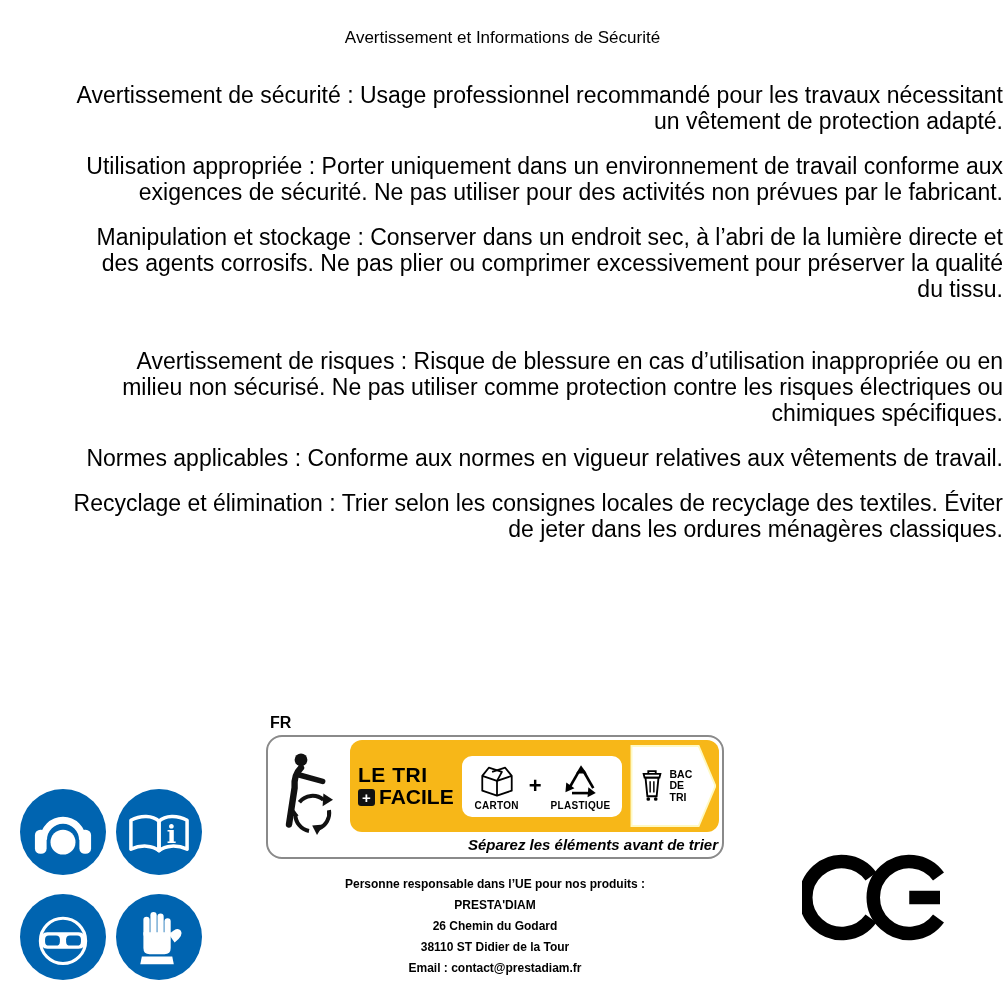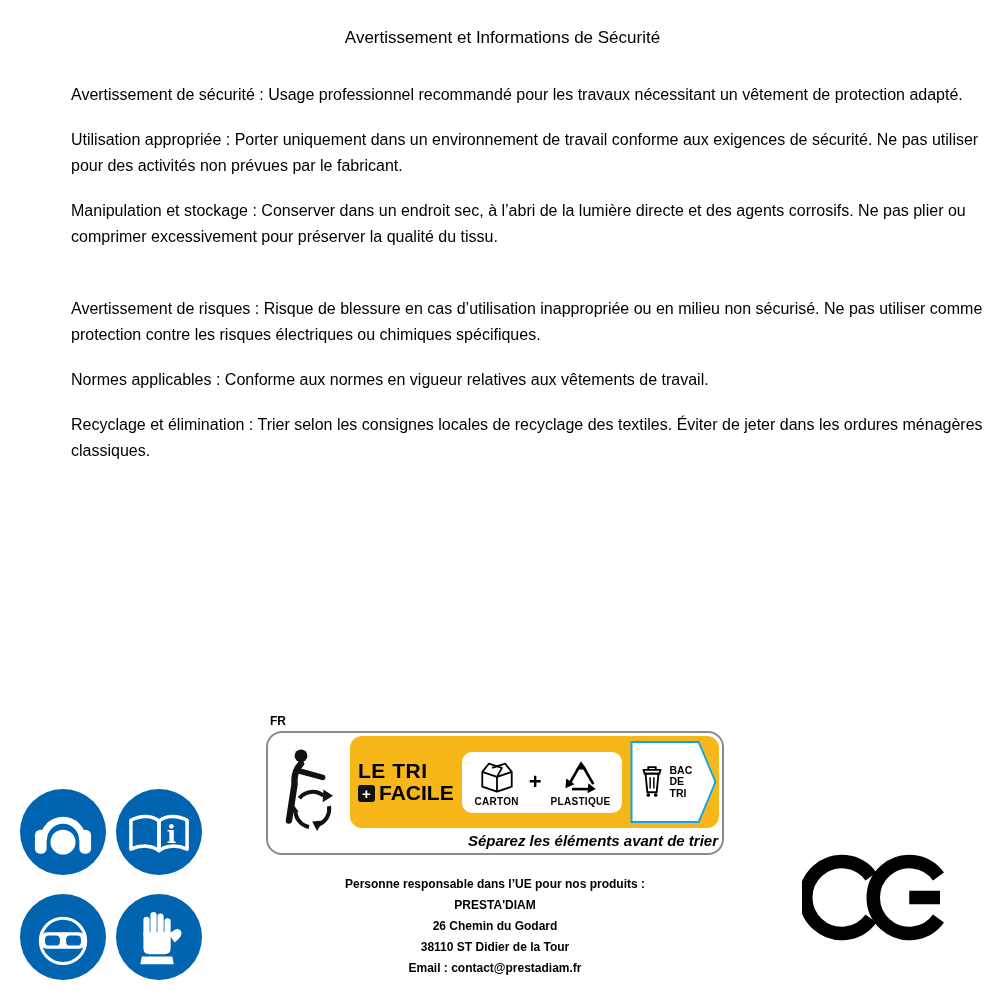--- a/index.html
+++ b/index.html
@@ -7,41 +7,41 @@
     width:1005px;height:1005px;position:relative;overflow:hidden;
     background:#fff;color:#000;
     font-family:"Liberation Sans", sans-serif;
   }
   .page-title{
     position:absolute;top:28px;left:0;width:1005px;
     text-align:center;font-size:17px;font-weight:normal;
   }
   .content{
     position:absolute;left:71px;top:82px;width:932px;
-    font-size:16px;line-height:26px;
+    font-size:23px;line-height:26px;text-align:right;
   }
   .content p{margin:0 0 19px 0;}
   .content p.extra-gap{margin-top:46px;}
 
   
   .pictos{
     position:absolute;left:20px;top:789px;
     display:grid;grid-template-columns:88px 88px;grid-auto-rows:86px;
     column-gap:8px;row-gap:19px;
   }
   .picto{
     width:86px;height:86px;border-radius:50%;
     background:var(--pictoBlue,#0064B0);
     display:flex;align-items:center;justify-content:center;
   }
   .picto svg{width:78px;height:78px;}
 
   
   .tri-block{position:absolute;left:266px;top:714px;width:458px;}
-  .fr-label{font-size:12px;font-weight:bold;margin:0 0 3px 4px;}
+  .fr-label{font-size:16px;font-weight:bold;margin:0 0 3px 4px;}
   .badge{
     border:2px solid #8a8a8a;border-radius:16px;background:#fff;
     height:120px;display:flex;align-items:stretch;overflow:hidden;
   }
   .triman-zone{width:82px;display:flex;align-items:center;justify-content:center;}
   .triman-zone svg{width:64px;height:104px;}
   .badge-right{flex:1;display:flex;flex-direction:column;min-width:0;}
   .yellow-row{
     flex:1;margin:3px 3px 0 0;border-radius:12px;
     background:var(--triYellow,#F7B718);
@@ -56,21 +56,21 @@
     font-size:15px;font-weight:bold;line-height:1;
   }
   .white-pill{
     background:#fff;border-radius:10px;display:flex;align-items:center;
     gap:9px;padding:6px 12px;
   }
   .mat{display:flex;flex-direction:column;align-items:center;gap:2px;}
   .mat .mat-label{font-size:10px;font-weight:bold;letter-spacing:.3px;}
   .pill-plus{font-size:22px;font-weight:bold;}
   .bac-tag-outer{
-    width:86px;height:82px;background:#0ea5e9;flex:0 0 auto;position:relative;
+    width:86px;height:82px;background:#fef9c3;flex:0 0 auto;position:relative;
     clip-path:polygon(0 0,80% 0,100% 50%,80% 100%,0 100%);
   }
   .bac-tag-inner{
     position:absolute;inset:2px;background:#fff;
     clip-path:polygon(0 0,80% 0,100% 50%,80% 100%,0 100%);
     display:flex;align-items:center;gap:4px;padding-left:7px;
   }
   .bac-text{font-size:10.5px;font-weight:800;line-height:1.05;}
   .bac-text span{display:block;}
   .tagline{

